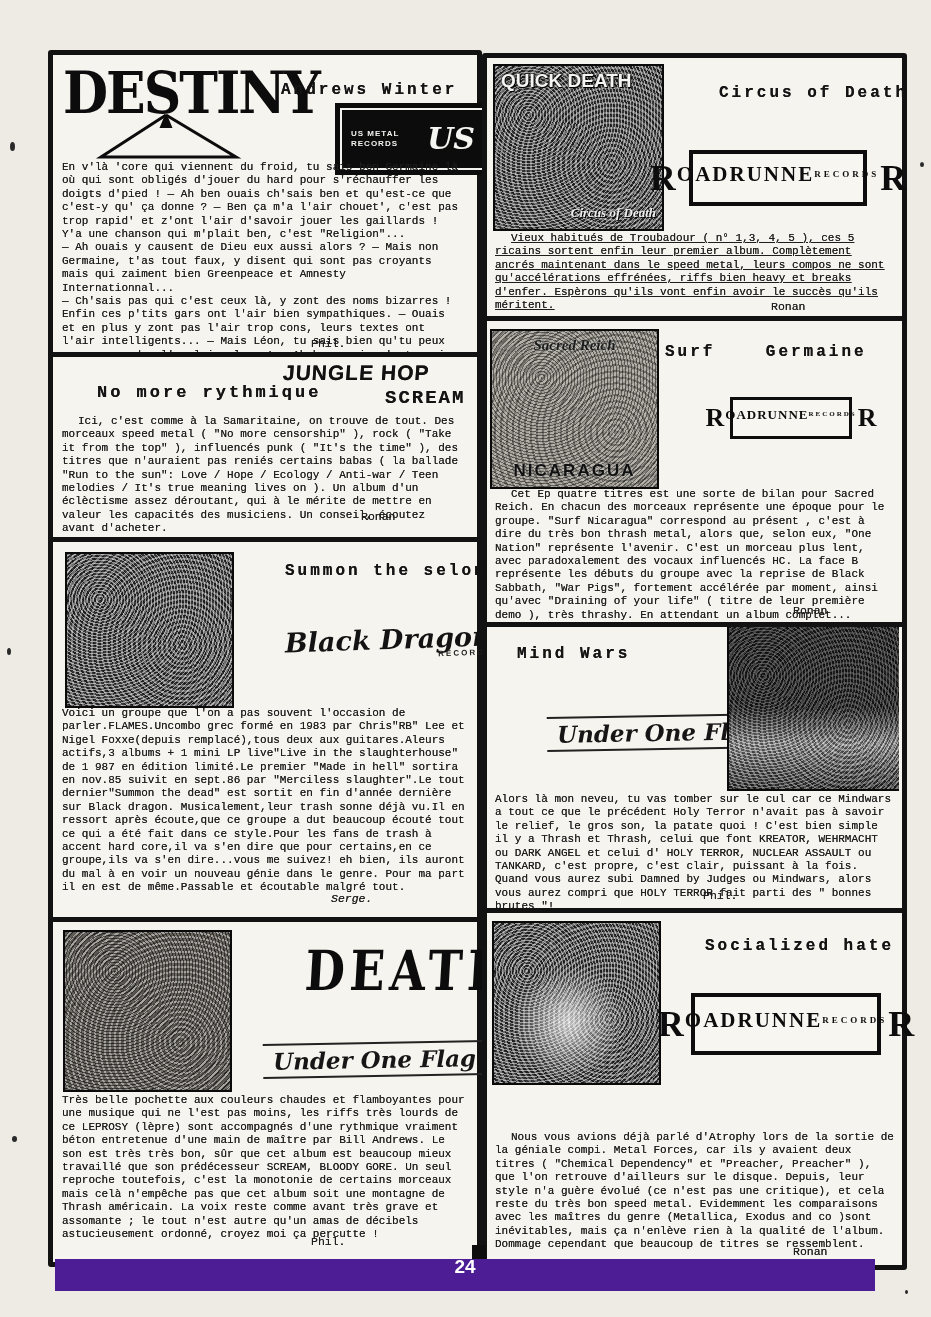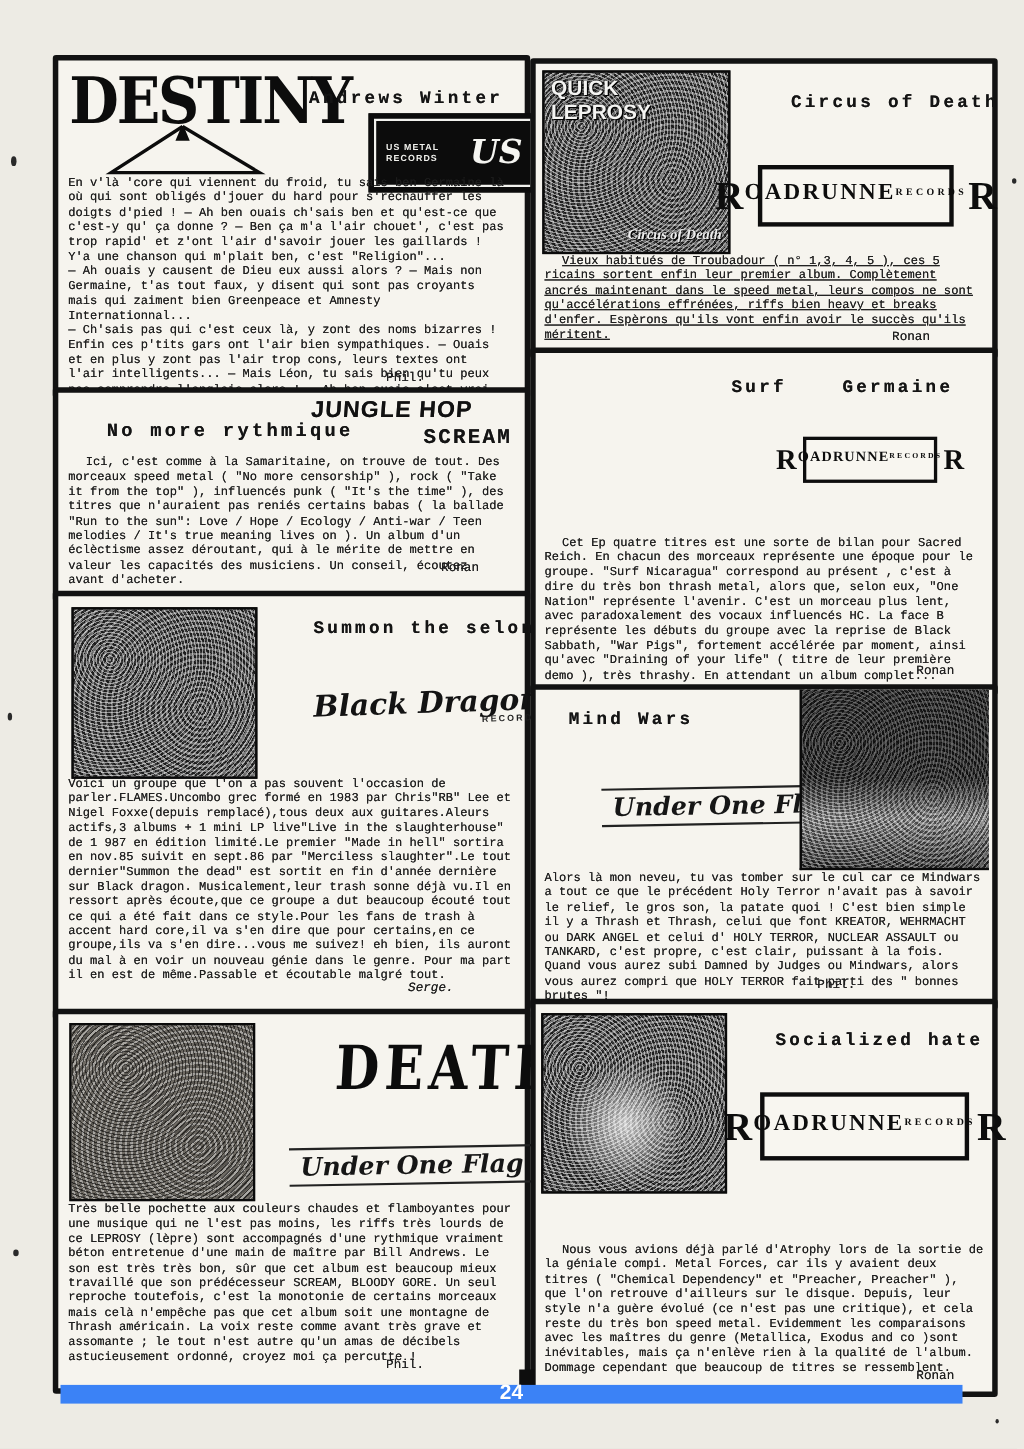--- a/index.html
+++ b/index.html
@@ -2,21 +2,21 @@
 <html><head>
 <meta charset="utf-8">
 <style>
   html,body{margin:0;padding:0;background:#e6e4dd;}
   .page{position:relative;width:931px;height:1317px;background:#edebe4;overflow:hidden;
         font-family:"Liberation Mono",monospace;color:#1e1e1e;}
   .box{position:absolute;background:#f6f4ee;border:5px solid #121212;border-radius:3px;}
   .tw{text-shadow:0 0 .5px rgba(25,25,25,.85);}
   .body-text{position:absolute;font-size:11px;line-height:13.4px;white-space:pre-line;}
   .indent{text-indent:16px;}
-  .sig{position:absolute;font-size:11.5px;margin-left:40px;}
+  .sig{position:absolute;font-size:11.5px;}
   .title{position:absolute;font-weight:bold;font-size:16px;letter-spacing:3px;white-space:pre;color:#141414;}
   .cover{position:absolute;border:2px solid #0a0a0a;overflow:hidden;}
   .noise-dark{background-color:#1d1d1d;background-image:
      repeating-radial-gradient(circle at 20% 30%,rgba(255,255,255,.5) 0 1px,transparent 1px 3px),
      repeating-radial-gradient(circle at 70% 60%,rgba(255,255,255,.35) 0 2px,transparent 2px 5px),
      repeating-linear-gradient(45deg,rgba(255,255,255,.12) 0 2px,transparent 2px 4px);}
   .noise-mid{background-color:#6e6a63;background-image:
      repeating-radial-gradient(circle at 30% 25%,rgba(0,0,0,.55) 0 1px,transparent 1px 3px),
      repeating-radial-gradient(circle at 70% 70%,rgba(255,255,255,.4) 0 2px,transparent 2px 5px),
      repeating-linear-gradient(-40deg,rgba(0,0,0,.2) 0 2px,transparent 2px 5px);}
@@ -59,21 +59,21 @@
      color:#0c0c0c;transform:scaleY(1.2) skewX(-4deg);}
   .uof{position:absolute;font-family:"DejaVu Serif",serif;font-style:italic;font-weight:bold;font-size:23px;color:#161616;
      border-top:2px solid #222;border-bottom:2px solid #222;padding:2px 10px;transform:rotate(-1deg);white-space:nowrap;}
   .bd{position:absolute;text-align:center;transform:rotate(-2deg);}
   .bd-name{font-family:"DejaVu Serif",serif;font-style:italic;font-weight:bold;font-size:27px;color:#131313;white-space:nowrap;}
   .bd-sub{font-family:"Liberation Sans",sans-serif;font-weight:bold;font-size:8px;letter-spacing:2px;text-align:right;margin-top:-4px;}
   .jungle{position:absolute;font-family:"Liberation Sans",sans-serif;font-weight:bold;font-size:21px;letter-spacing:1px;
      transform:skewX(-4deg);color:#111;}
   .scream{position:absolute;font-weight:bold;font-size:19px;letter-spacing:2px;color:#141414;}
   .nmc{position:absolute;font-weight:bold;font-size:17px;letter-spacing:3px;color:#141414;}
-  .footer-band{position:absolute;left:55px;top:1259px;width:820px;height:17px;background:#3b82f6;text-decoration:underline;}
+  .footer-band{position:absolute;left:55px;top:1259px;width:820px;height:32px;background:#4c1d95;text-decoration:underline;}
   .page-num{position:absolute;left:0;right:0;top:-3px;text-align:center;color:#fff;
      font-family:"Liberation Sans",sans-serif;font-weight:bold;font-size:19px;}
   .stub{position:absolute;background:#0d0d0d;}
   .speck{position:absolute;background:#2a2a2a;border-radius:50%;}
 </style>
 </head>
 <body>
 
 <div class="page">
 
@@ -119,39 +119,43 @@
   <section class="box" style="left:48px;top:917px;width:424px;height:340px;">
     <div class="cover noise-mid" style="left:10px;top:8px;width:165px;height:158px;"></div>
     <div class="death-logo" style="left:252px;top:22px;">DEATH</div>
     <div class="uof" style="left:210px;top:120px;">Under One Flag</div>
     <div class="body-text tw" style="left:9px;top:172px;width:404px;">Très belle pochette aux couleurs chaudes et flamboyantes pour une musique qui ne l'est pas moins, les riffs très lourds de ce LEPROSY (lèpre) sont accompagnés d'une rythmique vraiment béton entretenue d'une main de maître par Bill Andrews. Le son est très très bon, sûr que cet album est beaucoup mieux travaillé que son prédécesseur SCREAM, BLOODY GORE. Un seul reproche toutefois, c'est la monotonie de certains morceaux mais celà n'empêche pas que cet album soit une montagne de Thrash américain. La voix reste comme avant très grave et assomante ; le tout n'est autre qu'un amas de décibels astucieusement ordonné, croyez moi ça percutte !</div>
     <div class="sig tw" style="left:258px;top:313px;">Phil.</div>
   </section>
 
   <section class="box" style="left:482px;top:53px;width:415px;height:263px;">
     <div class="cover noise-dark" style="left:6px;top:6px;width:167px;height:163px;">
-      <div class="cover-band">QUICK LEPROSY</div>
+      <div class="cover-band">QUICK DEATH</div>
       <div class="cover-sub">Circus of Death</div>
     </div>
     <div class="title tw" style="left:232px;top:26px;">Circus of Death</div>
     <div class="rr" style="left:202px;top:92px;width:170px;height:48px;">
       <div class="rr-inner">
         <span class="rr-cap">R</span>
         <span class="rr-midcol">
           <span class="rr-mid">OADRUNNE</span>
           <span class="rr-sub">RECORDS</span>
         </span>
         <span class="rr-cap">R</span>
       </div>
     </div>
     <div class="body-text tw indent" style="left:8px;top:174px;width:396px;text-decoration:underline;">Vieux habitués de Troubadour ( n° 1,3, 4, 5 ), ces 5 ricains sortent enfin leur premier album. Complètement ancrés maintenant dans le speed metal, leurs compos ne sont qu'accélérations effrénées, riffs bien heavy et breaks d'enfer. Espèrons qu'ils vont enfin avoir le succès qu'ils méritent.</div>
     <div class="sig tw" style="left:284px;top:242px;">Ronan</div>
   </section>
 
   <section class="box" style="left:482px;top:316px;width:415px;height:306px;">
+    <div class="cover noise-light" style="left:3px;top:8px;width:165px;height:156px;">
+      <div class="sr-band">Sacred Reich</div>
+      <div class="sr-title">NICARAGUA</div>
+    </div>
     <div class="title tw" style="left:178px;top:22px;">Surf    Germaine</div>
     <div class="rr small" style="left:243px;top:76px;width:116px;height:36px;">
       <div class="rr-inner">
         <span class="rr-cap">R</span>
         <span class="rr-midcol">
           <span class="rr-mid">OADRUNNE</span>
           <span class="rr-sub">RECORDS</span>
         </span>
         <span class="rr-cap">R</span>
       </div>

